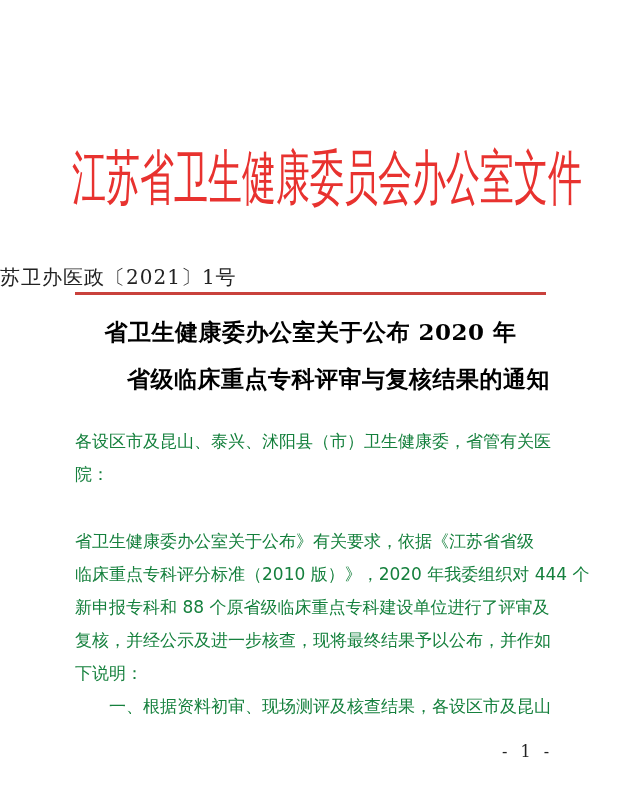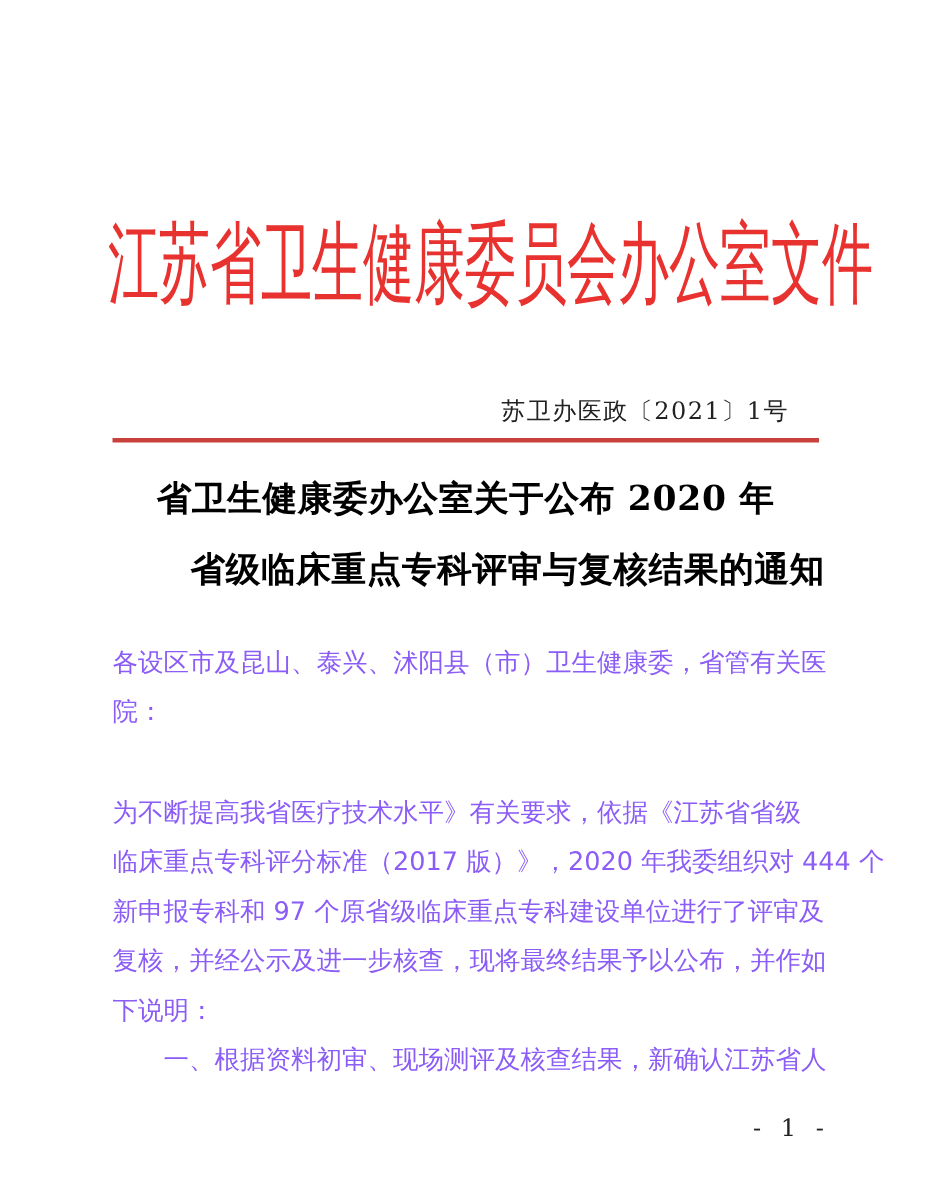--- a/index.html
+++ b/index.html
@@ -5,32 +5,32 @@
     html, body { margin: 0; padding: 0; background: #ffffff; }
     body { width: 621px; height: 798px; position: relative; overflow: hidden;
            font-family: "DejaVu Serif", "Liberation Serif", serif; color: #111; }
     .page { position: absolute; left: 0; top: 0; width: 621px; height: 798px; background: #fff; }
 
     .red-header { position: absolute; left: 72px; top: 146px; width: 476px; height: 62px;
                   display: flex; justify-content: space-between; align-items: center; }
     .red-header span { display: inline-block; color: #e8322f; font-family: "DejaVu Sans", sans-serif;
                   font-size: 34px; line-height: 34px; transform: scaleY(1.75); font-weight: normal; }
 
-    .doc-number { position: absolute; left: 0; width: 526px; top: 264px; text-align: right;
-                  font-size: 16px; letter-spacing: 1px; color: #222; }
+    .doc-number { position: absolute; left: 0; width: 526px; top: 264px; text-align: left;
+                  font-size: 20px; letter-spacing: 1px; color: #222; }
 
     .red-rule { position: absolute; left: 75px; top: 292px; width: 471px; height: 3px; background: #c9413c; }
 
     .title { position: absolute; left: 0; width: 621px; text-align: center; font-weight: bold;
              font-size: 23px; color: #000; letter-spacing: 0.5px;
              font-family: "DejaVu Serif", "Liberation Serif", serif; }
     .title.l1 { top: 317px; }
     .title.l2 { top: 364px; margin-left: 28px; }
 
-    .body-line { position: absolute; left: 75px; width: 470px; font-size: 17px; color: #8b5cf6;
+    .body-line { position: absolute; left: 75px; width: 470px; font-size: 17px; color: #15803d;
                  white-space: nowrap; display: flex; justify-content: space-between;
                  font-family: "DejaVu Sans", sans-serif; }
     .body-line.indent { left: 109px; width: 436px; }
     .body-line.short { justify-content: flex-start; }
 
     .page-number { position: absolute; left: 502px; top: 742px; font-size: 16px; color: #222;
                    letter-spacing: 4px; }
   </style>
 </head>
 <body>
@@ -57,21 +57,21 @@
 
   <div class="doc-number">苏卫办医政〔2021〕1号</div>
 
   <div class="red-rule"></div>
 
   <div class="title l1">省卫生健康委办公室关于公布 2020 年</div>
   <div class="title l2">省级临床重点专科评审与复核结果的通知</div>
 
   <div class="body-line" style="top:430px">各设区市及昆山、泰兴、沭阳县（市）卫生健康委，省管有关医</div>
   <div class="body-line short" style="top:463px">院：</div>
-  <div class="body-line" style="top:530px">为不断提高我省医疗技术水平》有关要求，依据《江苏省省级</div>
-  <div class="body-line" style="top:563px">临床重点专科评分标准（2017 版）》，2020 年我委组织对 444 个</div>
-  <div class="body-line" style="top:596px">新申报专科和 97 个原省级临床重点专科建设单位进行了评审及</div>
+  <div class="body-line" style="top:530px">省卫生健康委办公室关于公布》有关要求，依据《江苏省省级</div>
+  <div class="body-line" style="top:563px">临床重点专科评分标准（2010 版）》，2020 年我委组织对 444 个</div>
+  <div class="body-line" style="top:596px">新申报专科和 88 个原省级临床重点专科建设单位进行了评审及</div>
   <div class="body-line short" style="top:662px">下说明：</div>
   <div class="body-line" style="top:629px">复核，并经公示及进一步核查，现将最终结果予以公布，并作如</div>
-  <div class="body-line indent" style="top:695px">一、根据资料初审、现场测评及核查结果，新确认江苏省人</div>
+  <div class="body-line indent" style="top:695px">一、根据资料初审、现场测评及核查结果，各设区市及昆山</div>
 
   <div class="page-number">- 1 -</div>
 </div>
 
 </body></html>

